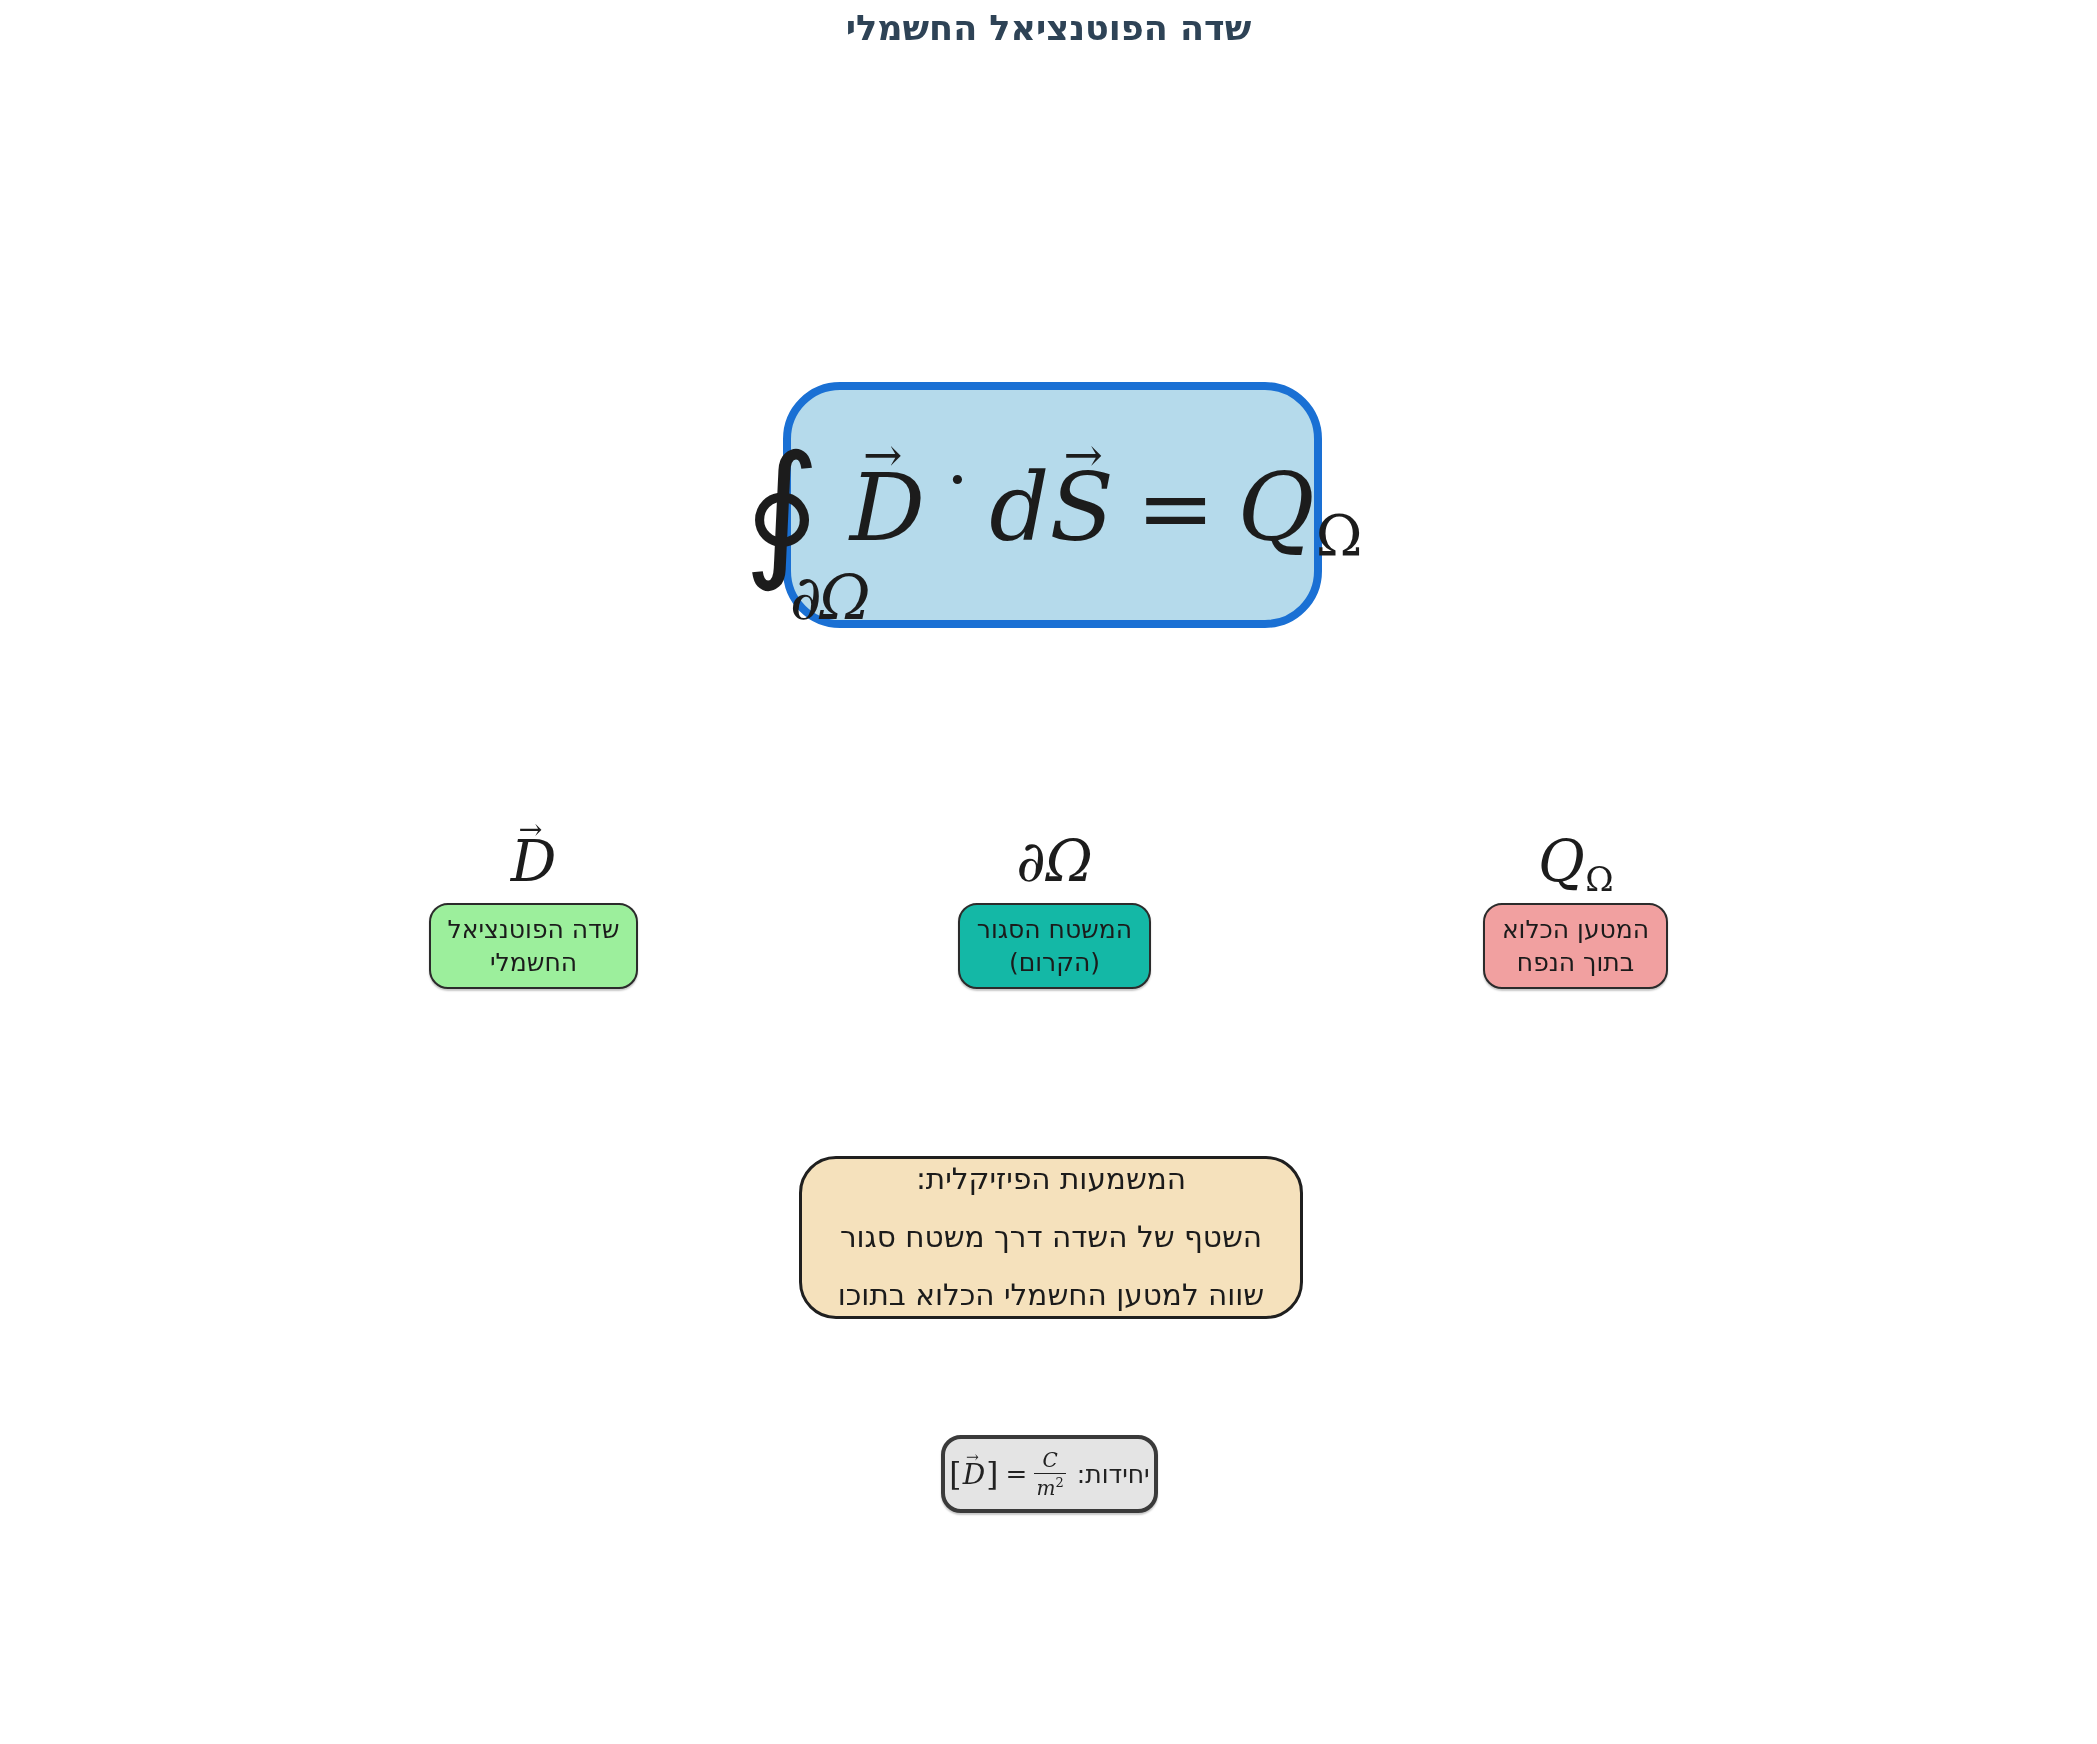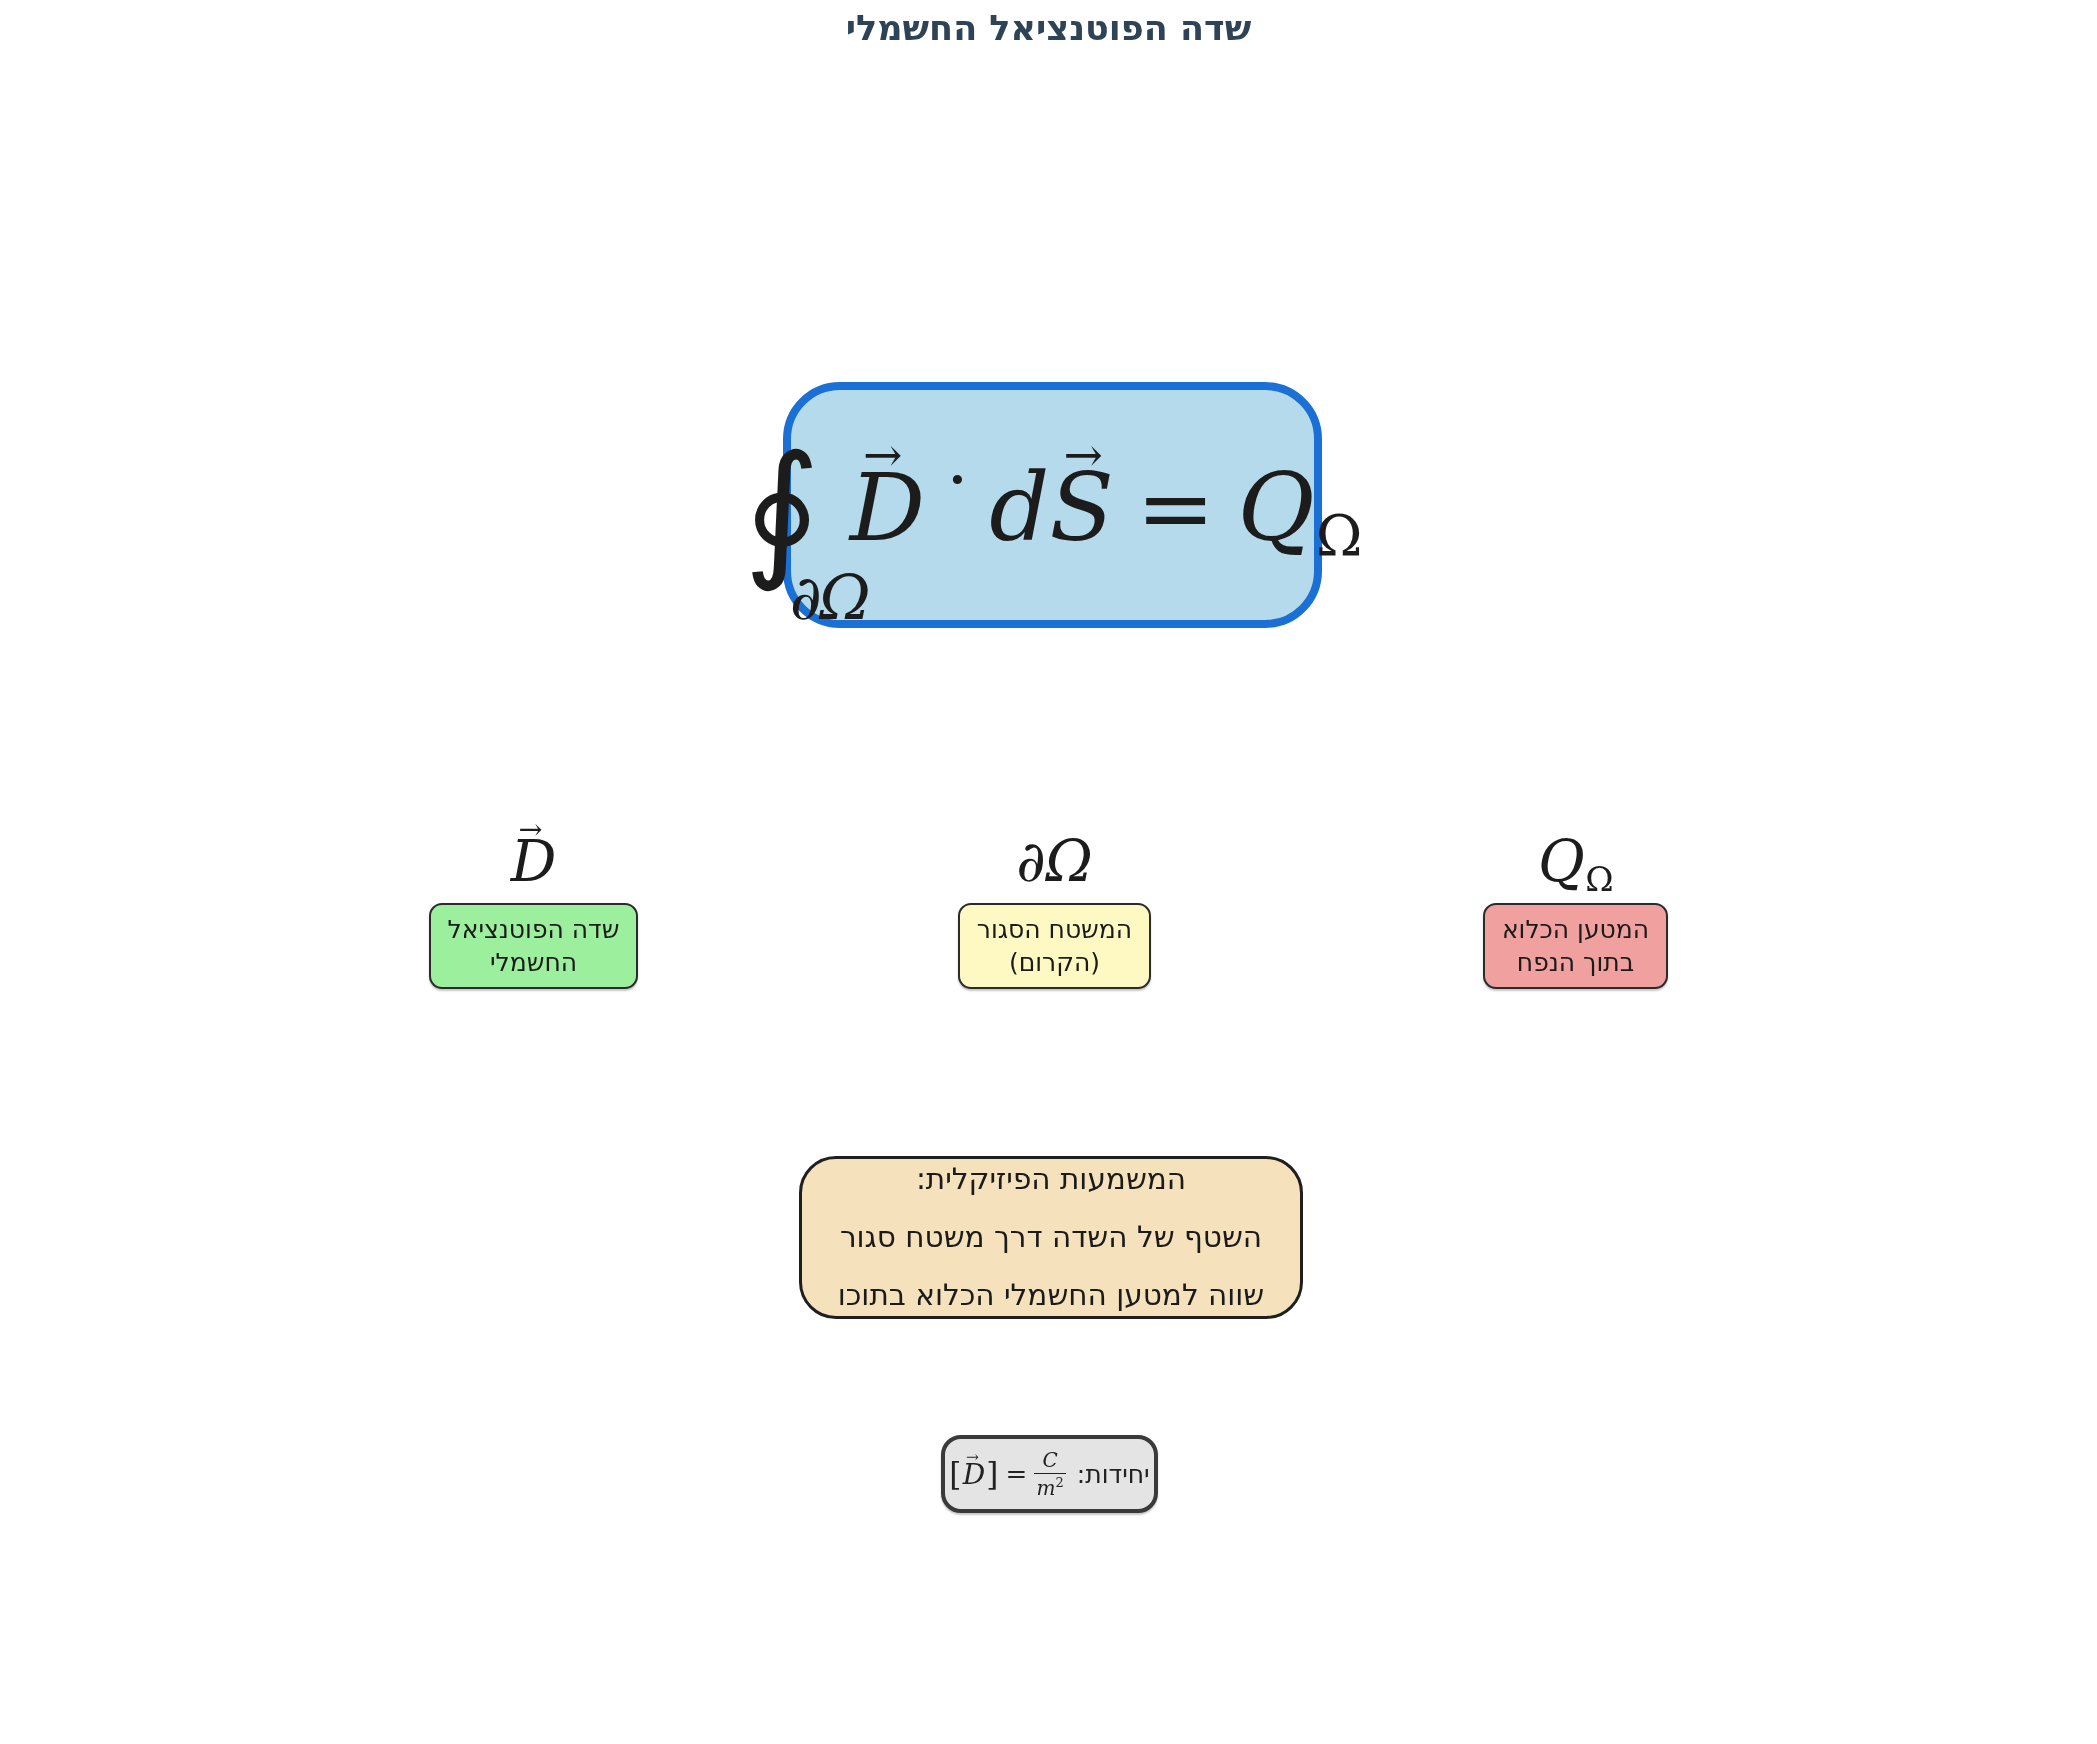--- a/index.html
+++ b/index.html
@@ -81,21 +81,21 @@
     height:84px;
     display:flex;align-items:flex-end;justify-content:center;
     font-size:57px;line-height:1;
   }
   .term-symbol .vec .arrow{top:-0.58em;}
   .term-box{
     display:inline-block;
     margin-top:13px;
     box-sizing:border-box;
     border:2.9px solid #2b2b2b;
-    border-radius:13px;
+    border-radius:19px;
     padding:8.2px 16.5px;
     font-size:25px;
     line-height:1.32;
     color:#1b1b1b;
     direction:rtl;
     box-shadow:0 1.8px 1.8px rgba(0,0,0,0.22);
   }
 
   
   .meaning-box{
@@ -186,21 +186,21 @@
     <div class="term-box" style="background-color: rgb(156, 239, 156);">
       <div>שדה הפוטנציאל</div>
       <div>החשמלי</div>
     </div>
   </div>
 
   <div class="term term-1">
     <div class="term-symbol math">
       <span class="it">∂Ω</span>
     </div>
-    <div class="term-box" style="background-color: #fef9c3;">
+    <div class="term-box" style="background-color: #14b8a6;">
       <div>המשטח הסגור</div>
       <div>(הקרום)</div>
     </div>
   </div>
 
   <div class="term term-2">
     <div class="term-symbol math">
       <span>
         <span class="it">Q</span><span class="q-sub">Ω</span>
       </span>

